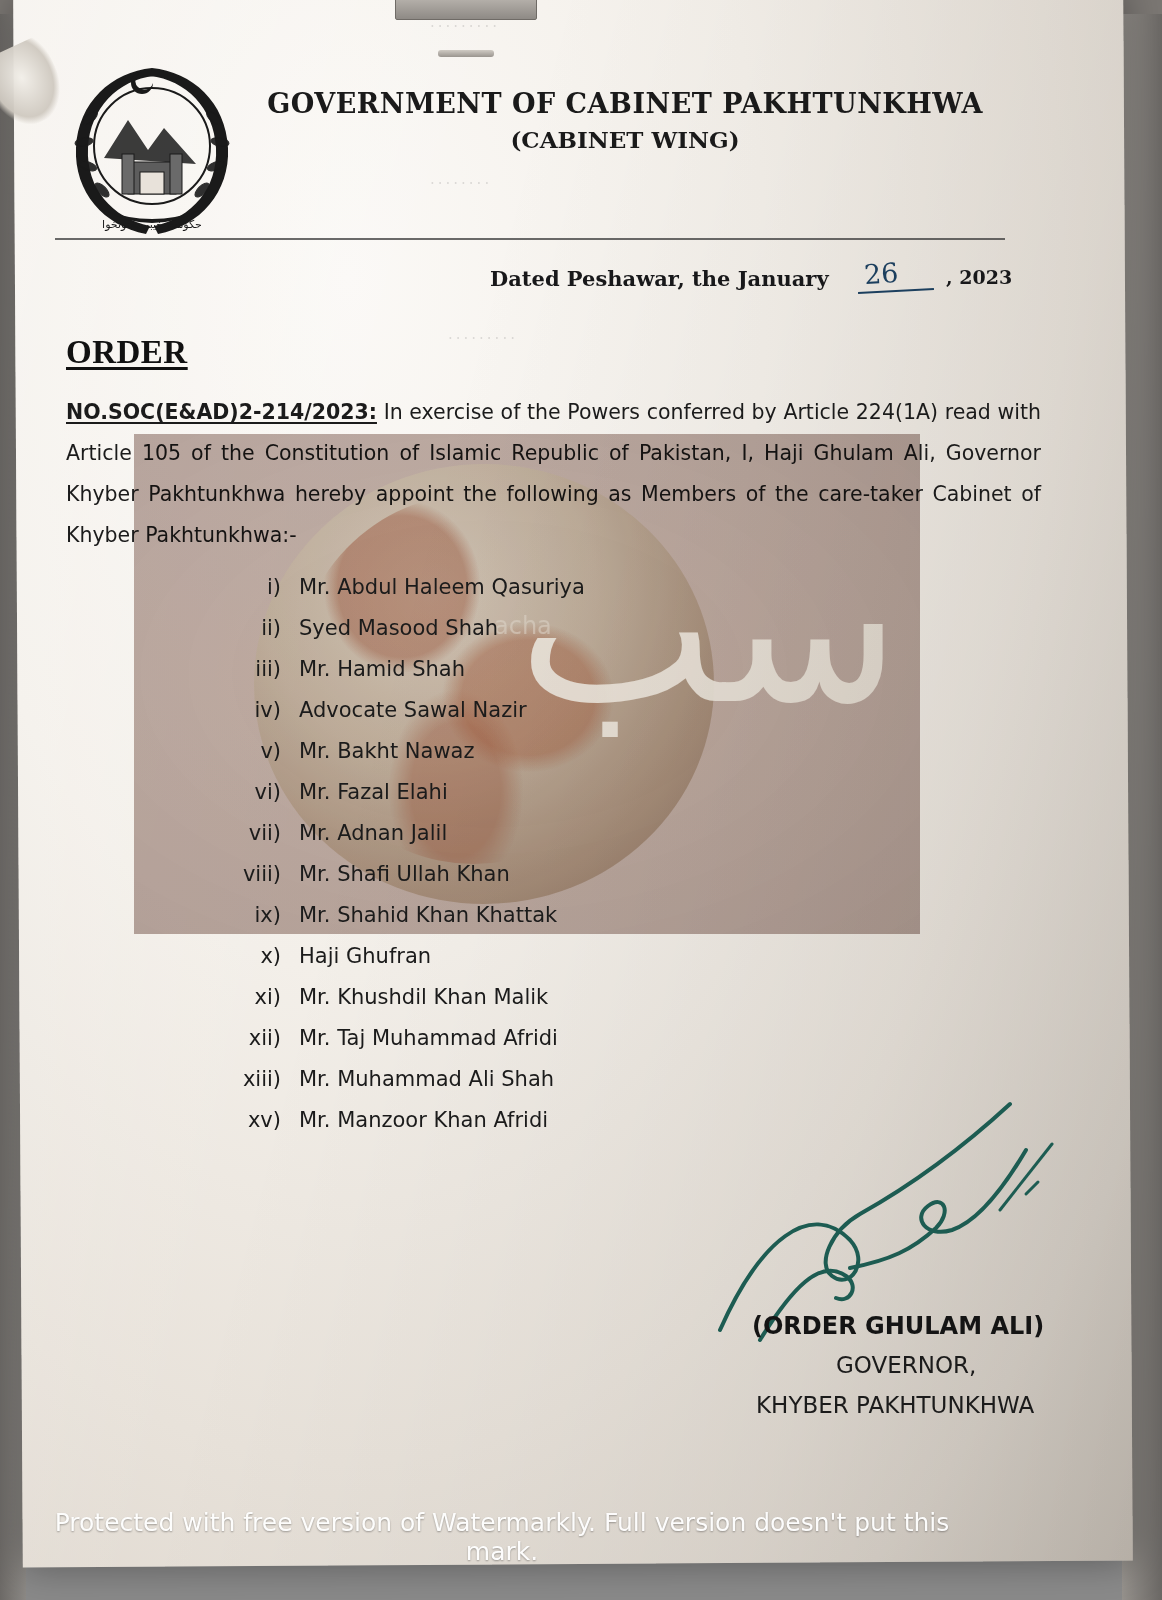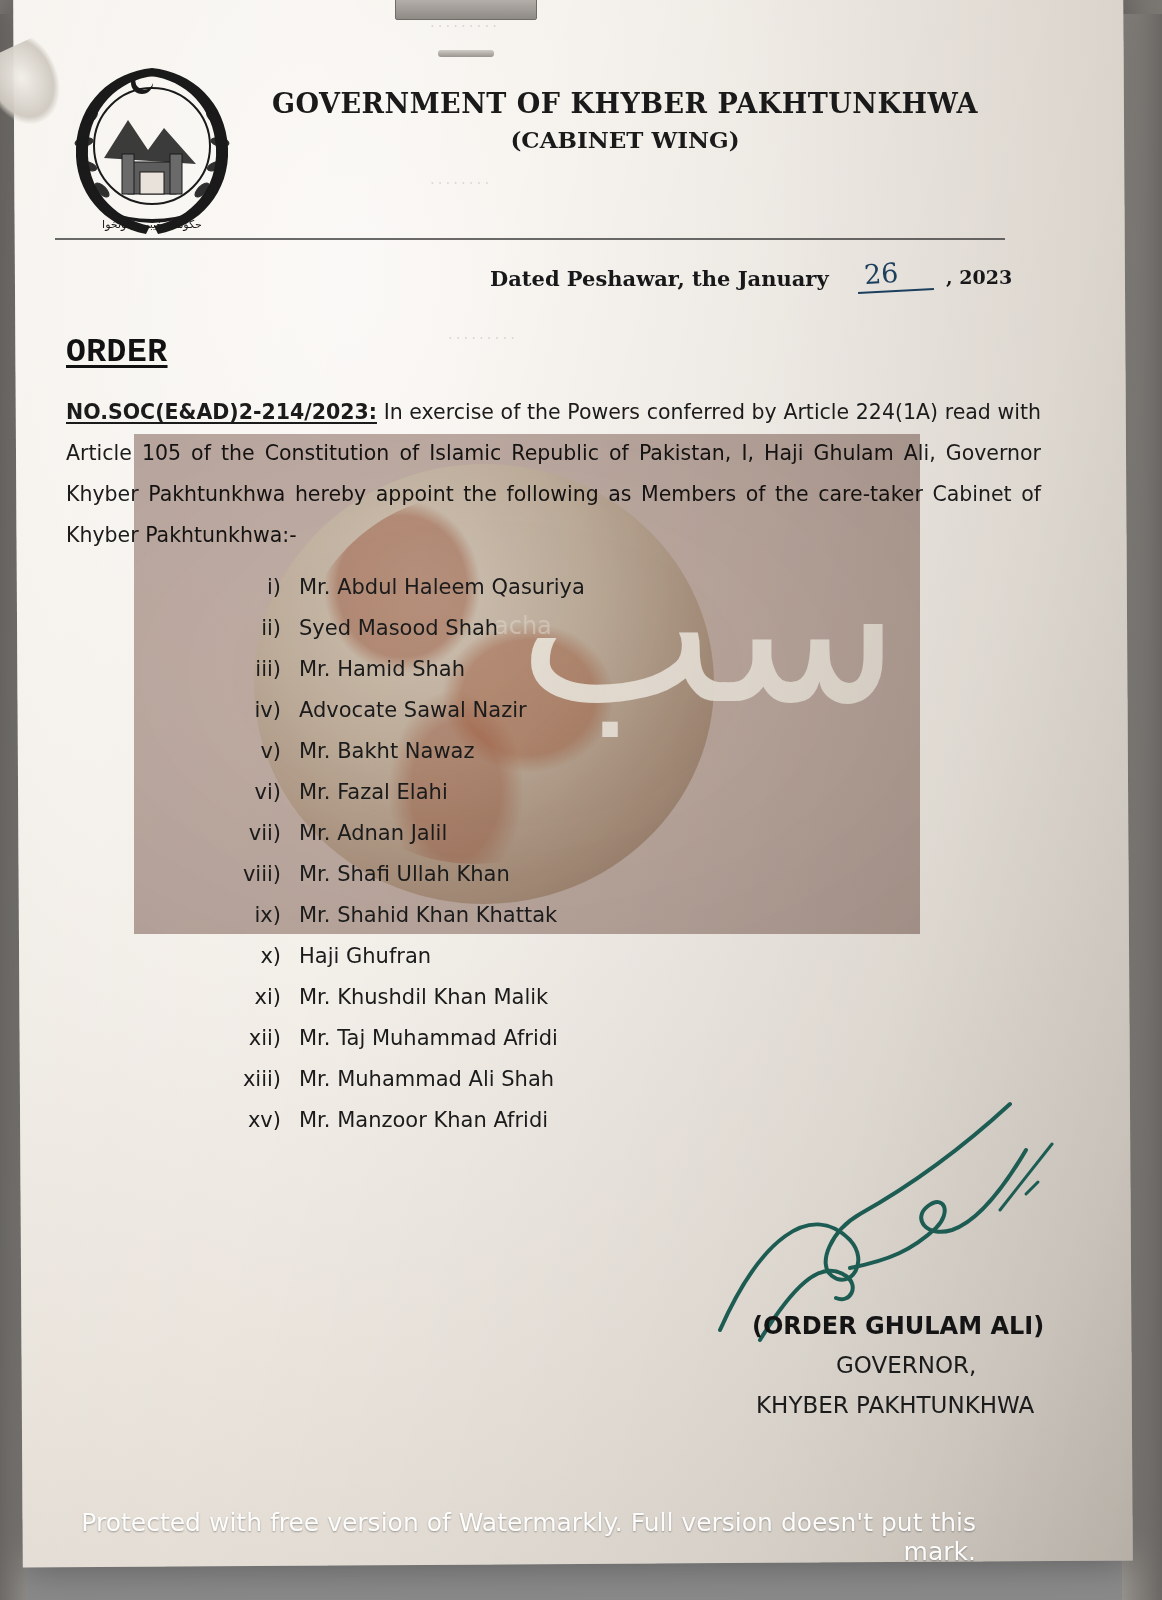--- a/index.html
+++ b/index.html
@@ -134,21 +134,21 @@
     position:absolute;
     left:946px; top:266px;
     font-family:"DejaVu Serif", serif;
     font-weight:bold;
     font-size:19px;
     color:#18181a;
   }
   .order-title{
     position:absolute;
     left:66px; top:334px;
-    font-family:Liberation Mono, monospace;
+    font-family:Liberation Serif, serif;
     font-weight:bold;
     font-size:33px;
     letter-spacing:.5px;
     color:#111;
     text-decoration:underline;
     text-underline-offset:4px;
   }
   .body{
     position:absolute;
     left:66px; top:392px;
@@ -250,23 +250,23 @@
     color:#1b1b1b;
   }
   .sig-prov{
     position:absolute;
     left:756px; top:1392px;
     font-size:23px;
     color:#1b1b1b;
   }
   .footer-wm{
     position:absolute;
-    left:4px; top:1508px;
+    left:16px; top:1508px;
     width:972px;
-    text-align:right;
+    text-align:center;
     font-size:25px;
     color:#ffffff;
     opacity:.95;
     text-shadow:0 1px 2px rgba(0,0,0,.35);
   }
   .ghost{
     position:absolute;
     color:rgba(90,90,90,.18);
     font-size:15px;
     letter-spacing:3px;
@@ -315,21 +315,21 @@
       <rect x="72" y="114" width="24" height="22" fill="#e8e2da" stroke="#1a1a1a"></rect>
       <rect x="54" y="96" width="12" height="40" fill="#6a6a6a" stroke="#1a1a1a"></rect>
       <rect x="102" y="96" width="12" height="40" fill="#6a6a6a" stroke="#1a1a1a"></rect>
 
       <path d="M36 152 q48 18 96 0 q-48 26 -96 0z" fill="#1a1a1a"></path>
       <text x="84" y="170" font-size="11" text-anchor="middle" fill="#1a1a1a" font-family="DejaVu Sans, sans-serif">حکومت خیبر پختونخوا</text>
     </svg>
   </div>
 
   <div class="hdr">
-    <div class="l1">GOVERNMENT OF KHYBER PAKHTUNKHWA</div>
+    <div class="l1">GOVERNMENT OF CABINET PAKHTUNKHWA</div>
     <div class="l3">(CABINET WING)</div>
   </div>
   <div class="rule"></div>
 
   <div class="dated">Dated Peshawar, the January</div>
   <div class="handdate">26</div>
   <div class="handdate-line"></div>
   <div class="year">, 2023</div>
 
   <div class="order-title">ORDER</div>

